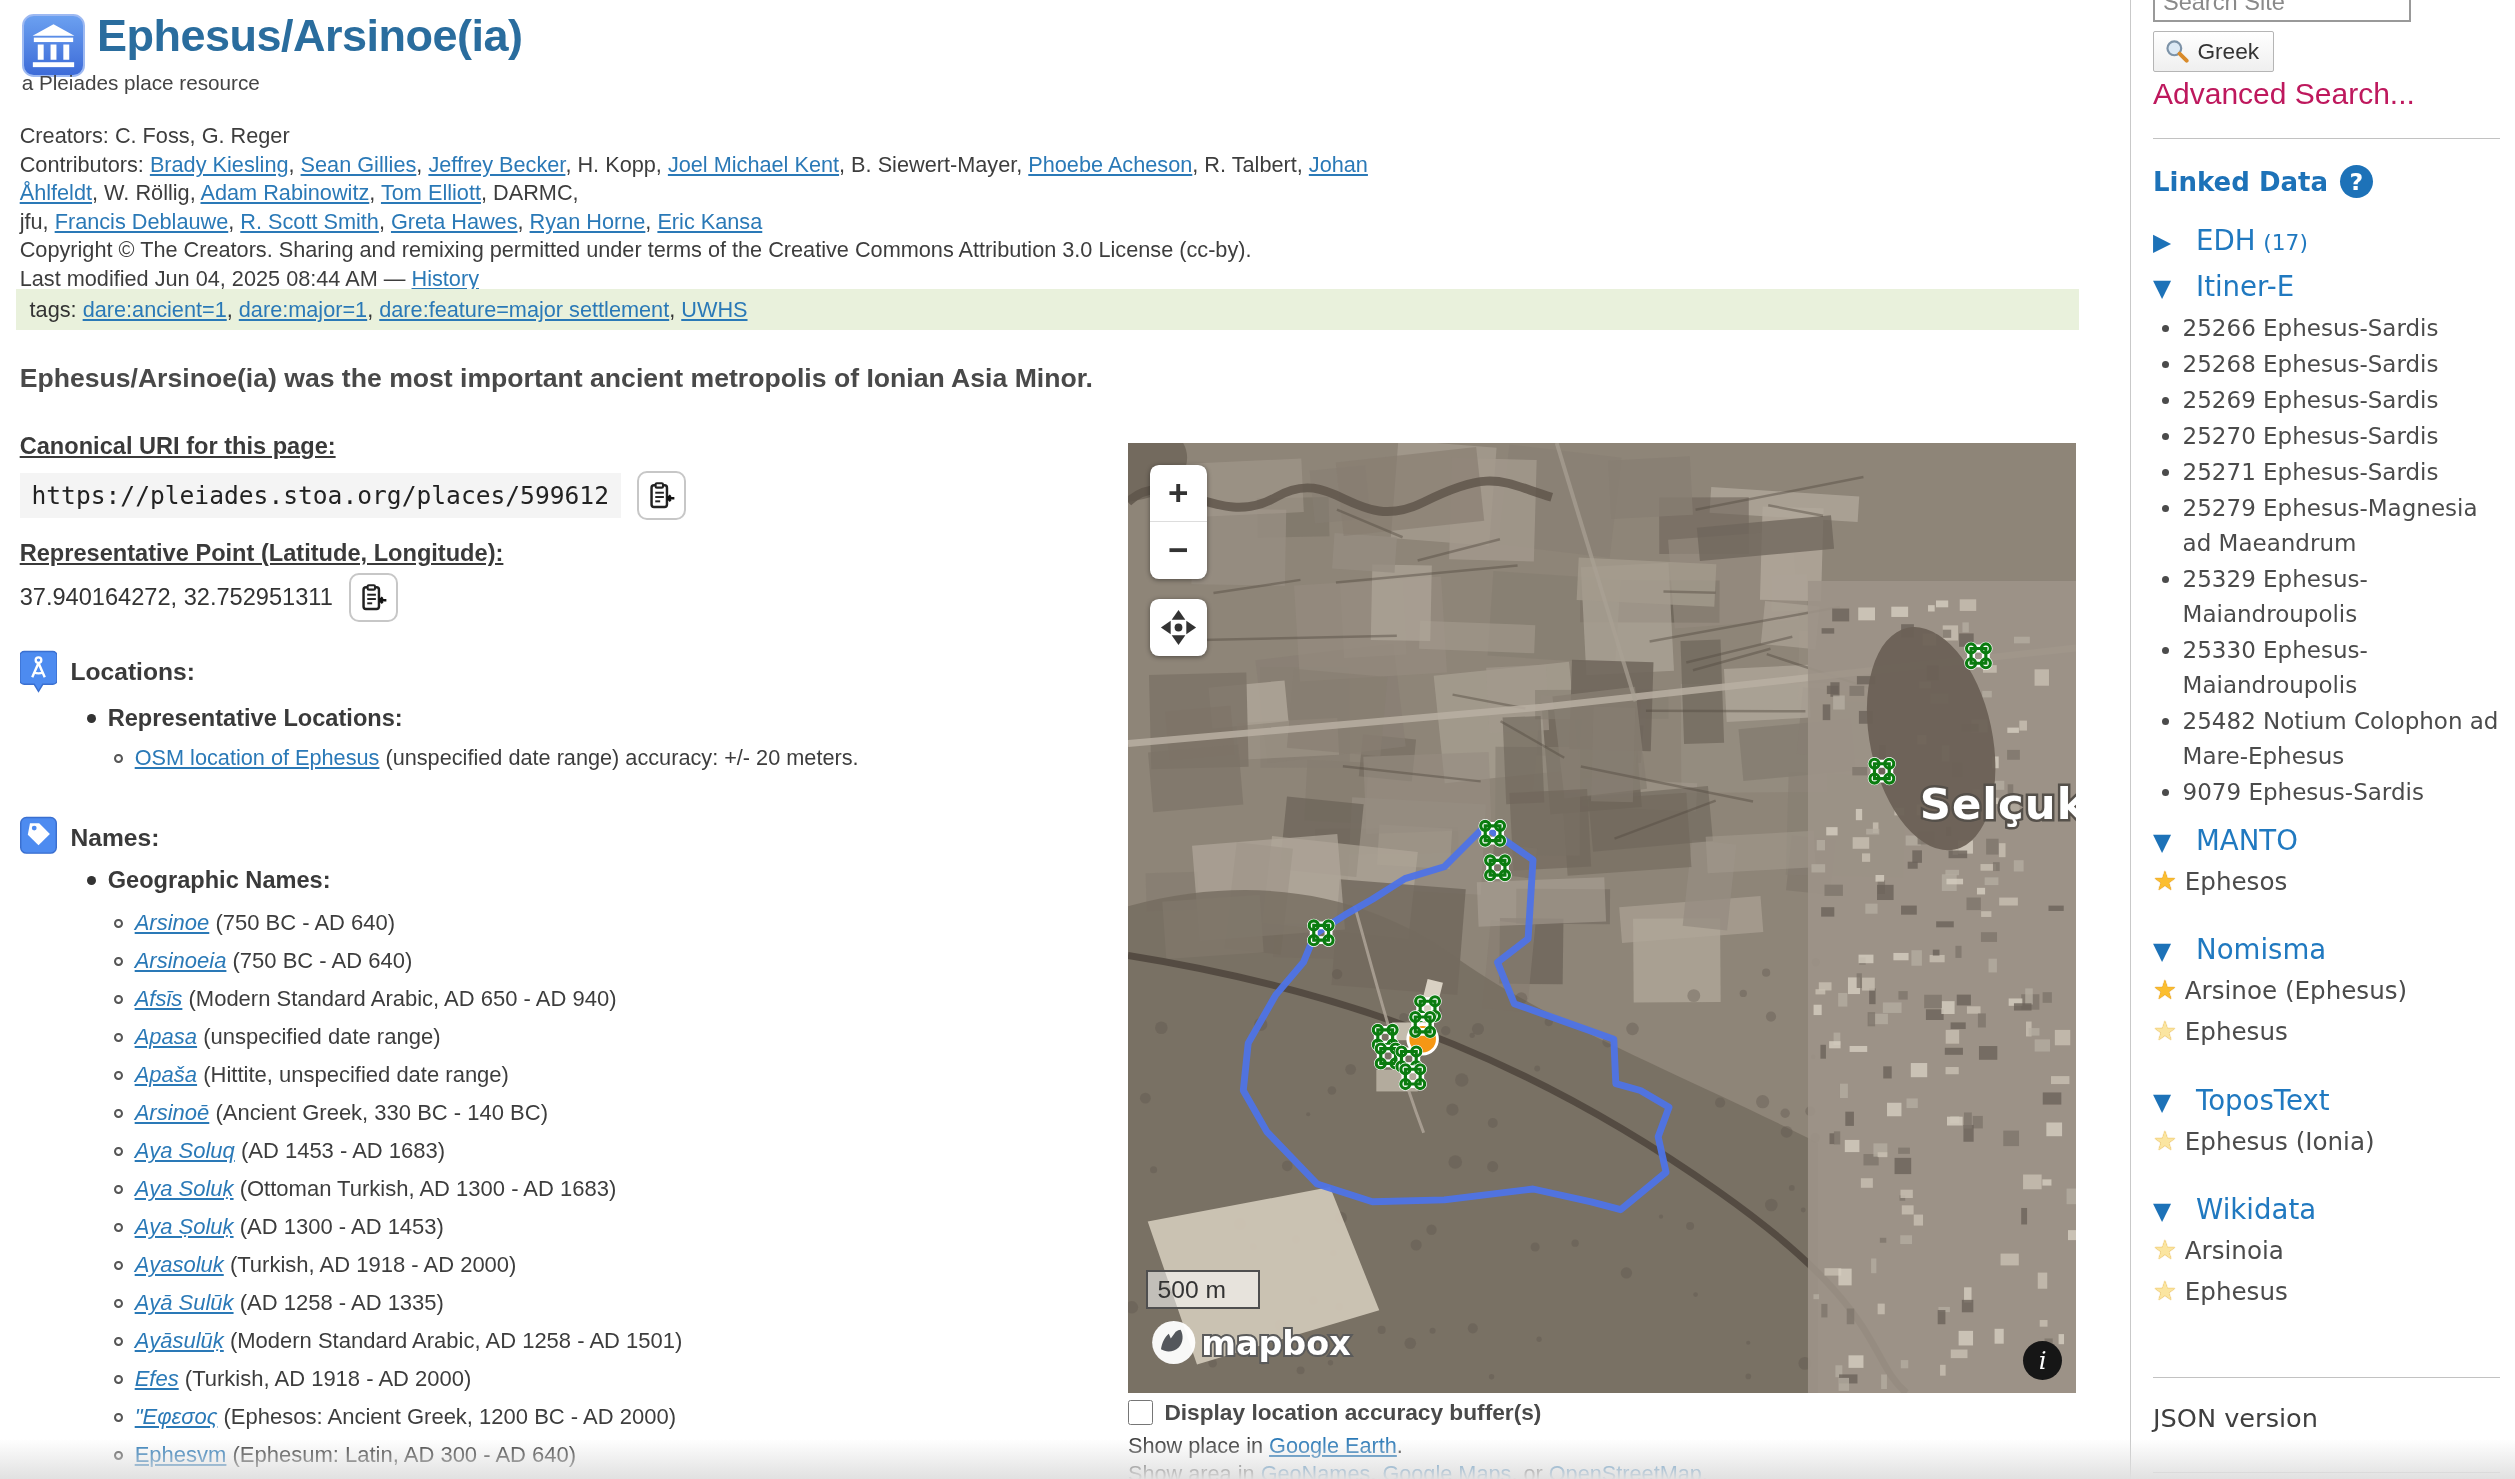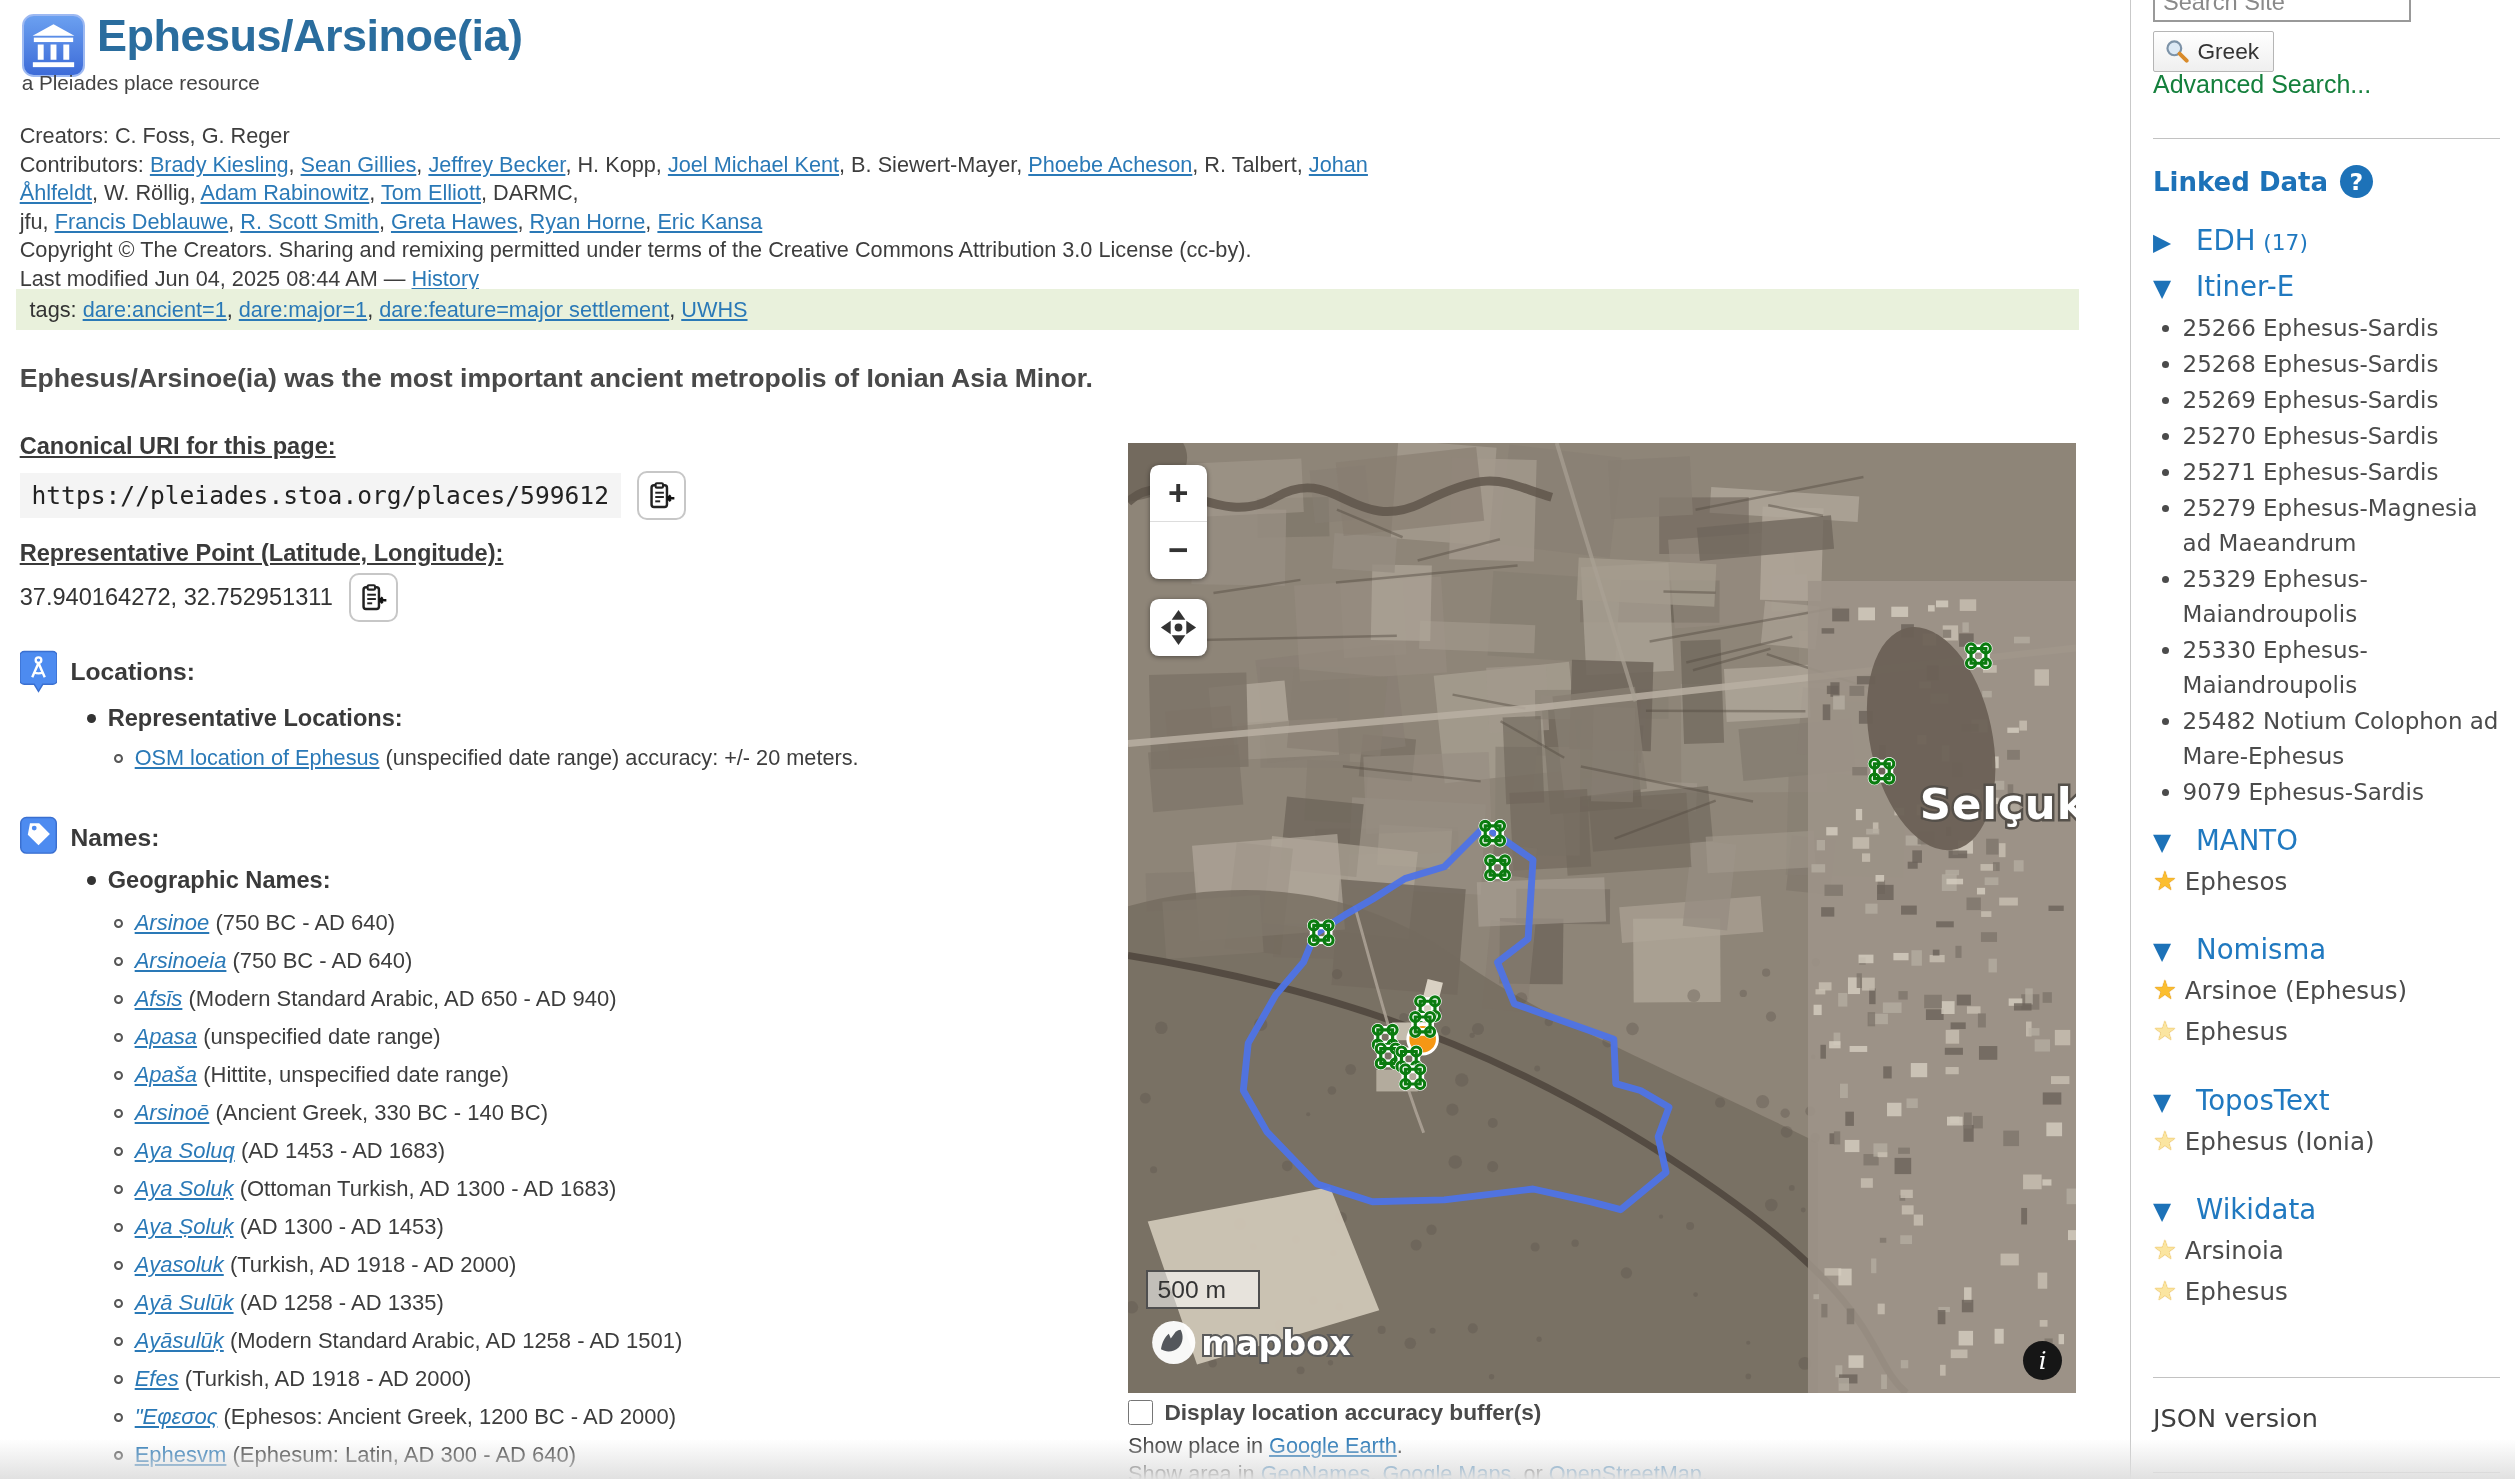--- a/index.html
+++ b/index.html
@@ -74,21 +74,21 @@
 
   
   #v-divider{left:2130px;top:0;width:1px;height:1480px;background:#c9c9c9;}
   #sidebar{left:2153px;top:0;width:355px;}
   #search-input{position:absolute;left:0;top:-16.7px;width:258px;height:39px;border:2px solid #999;
     font-size:23.6px;padding:2px 7.9px;box-sizing:border-box;color:#333;background:#fff;}
   #search-input::placeholder{color:#8a8a8a;}
   #search-btn{position:absolute;left:0;top:30.5px;height:39px;display:flex;align-items:center;gap:7.9px;
     border:1px solid #b5b5b5;background:linear-gradient(#fff,#efefef);padding:0 13.8px 0 9.9px;
     font-size:22.7px;color:#333;cursor:pointer;border-radius:2px;}
-  #adv-link{position:absolute;left:0;top:70px;font-size:25px;color:#15803d;cursor:pointer;}
+  #adv-link{position:absolute;left:0;top:77px;font-size:30px;color:#be185d;cursor:pointer;}
   .side-hr{position:absolute;left:0;width:347px;height:1px;background:#c2c2c2;}
   #ld{position:absolute;left:0;top:165px;width:355px;font-family:"DejaVu Sans",sans-serif;}
   #ld-title-row{display:flex;align-items:center;gap:11.8px;margin-bottom:25.6px;}
   #ld-title{font-size:26px;font-weight:bold;color:#1d72b8;}
   #ld-q{width:33px;height:33px;border-radius:50%;background:#1d72b8;color:#fff;font-size:23.6px;
     font-weight:bold;display:flex;align-items:center;justify-content:center;cursor:pointer;}
   .ld-sec-head{display:flex;align-items:baseline;margin:5.9px 0 3.9px 0;cursor:pointer;}
   .ld-tri{font-size:23.6px;color:#1d72b8;width:43px;flex:0 0 auto;}
   .ld-label{font-size:27.6px;color:#2079c0;cursor:pointer;}
   .ld-count{font-size:21.7px;color:#2079c0;margin-left:7.9px;}

